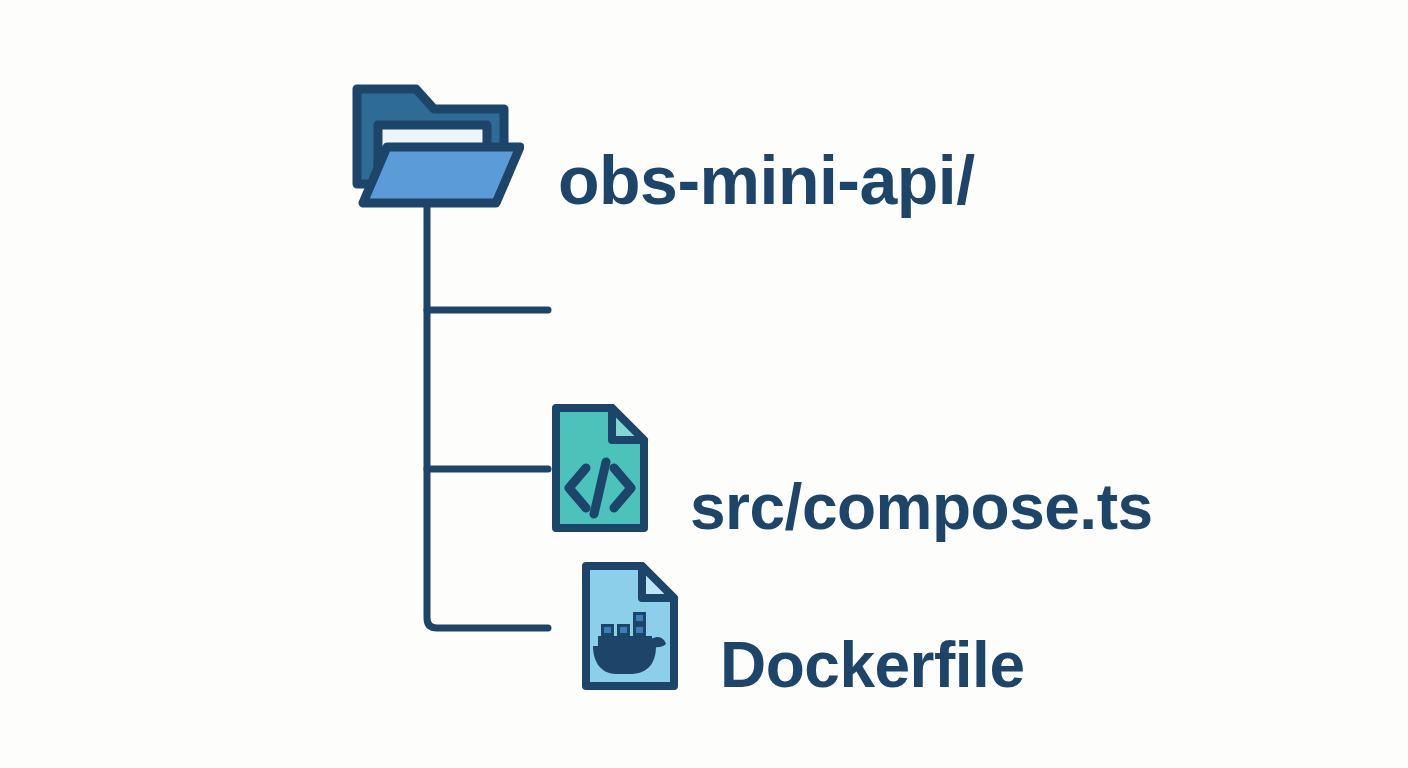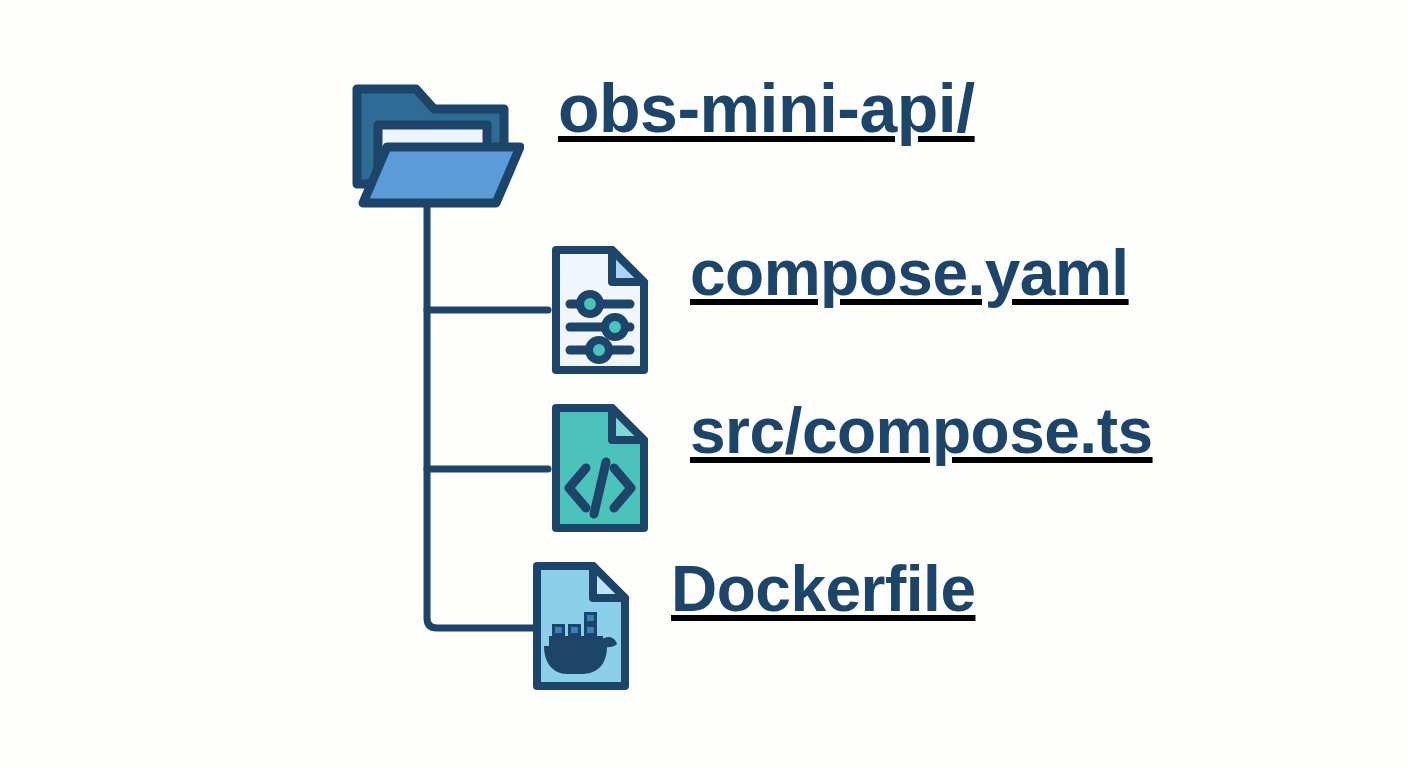--- a/index.html
+++ b/index.html
@@ -29,23 +29,22 @@
     top: 0;
     width: 1408px;
     height: 768px;
     z-index: 1;
   }
 
   
   .node {
     position: absolute;
     display: flex;
-    align-items: flex-start;
+    align-items: flex-end;
     z-index: 2;
-    text-decoration: underline;
   }
 
   .node-icon {
     flex: 0 0 auto;
     display: block;
     line-height: 0;
   }
 
   .node-label {
     font-family: "Liberation Sans", sans-serif;
@@ -64,21 +63,21 @@
   #node-root .node-label {
     font-size: 68px;
     margin-left: 34px;
     position: relative;
     top: 2px;
   }
 
   
   #node-compose { left: 542px; top: 240px; }
   #node-server  { left: 542px; top: 398px; }
-  #node-docker  { left: 523px; top: 556px; }
+  #node-docker  { left: 572px; top: 556px; }
 
   .node-child .node-label {
     font-size: 64px;
     margin-left: 36px;
     position: relative;
     top: 1px;
   }
 </style>
 </head>
 <body>
@@ -103,43 +102,20 @@
         <path d="M13,17 L72,17 L90,37 L160,37 L160,112 L13,112 Z" fill="#2e6c96" stroke="#1d4569" stroke-width="9" stroke-linejoin="round"></path>
 
         <path d="M34,53 L143,53 L143,112 L34,112 Z" fill="#eef4fb" stroke="#1d4569" stroke-width="9" stroke-linejoin="round"></path>
 
         <path d="M43,75 L176,75 L152,131 L19,131 Z" fill="#5b9bd8" stroke="#1d4569" stroke-width="9" stroke-linejoin="round"></path>
       </svg>
     </span>
     <span class="node-label">obs-mini-api/</span>
   </div>
 
-  <div class="node node-child" id="node-compose">
-    <span class="node-icon">
-      <svg width="112" height="140" viewBox="0 0 112 140">
-
-        <path d="M14,10 H70 L102,42 V130 H14 Z" fill="#f1f6fa" stroke="#1d4569" stroke-width="8" stroke-linejoin="round"></path>
-
-        <path d="M70,10 L102,42 H70 Z" fill="#a8d5f2" stroke="#1d4569" stroke-width="8" stroke-linejoin="round"></path>
-
-        <g stroke="#1d4569" stroke-width="9" stroke-linecap="round">
-          <line x1="28" y1="64" x2="88" y2="64"></line>
-          <line x1="28" y1="87" x2="88" y2="87"></line>
-          <line x1="28" y1="110" x2="88" y2="110"></line>
-        </g>
-
-        <g stroke="#1d4569" stroke-width="8">
-          <circle cx="48" cy="64" r="10" fill="#4bc3bb"></circle>
-          <circle cx="73" cy="87" r="10" fill="#4bc3bb"></circle>
-          <circle cx="57" cy="110" r="10" fill="#4bc3bb"></circle>
-        </g>
-      </svg>
-    </span>
-    <span class="node-label">compose.yaml</span>
-  </div>
 
   <div class="node node-child" id="node-server">
     <span class="node-icon">
       <svg width="112" height="140" viewBox="0 0 112 140">
         <path d="M14,10 H70 L102,42 V130 H14 Z" fill="#4bc3bb" stroke="#1d4569" stroke-width="8" stroke-linejoin="round"></path>
         <path d="M70,10 L102,42 H70 Z" fill="#7fd8d1" stroke="#1d4569" stroke-width="8" stroke-linejoin="round"></path>
 
         <g fill="none" stroke="#1d4569" stroke-width="9" stroke-linecap="round" stroke-linejoin="round">
           <polyline points="44,70 27,90 44,110"></polyline>
           <polyline points="72,70 89,90 72,110"></polyline>

